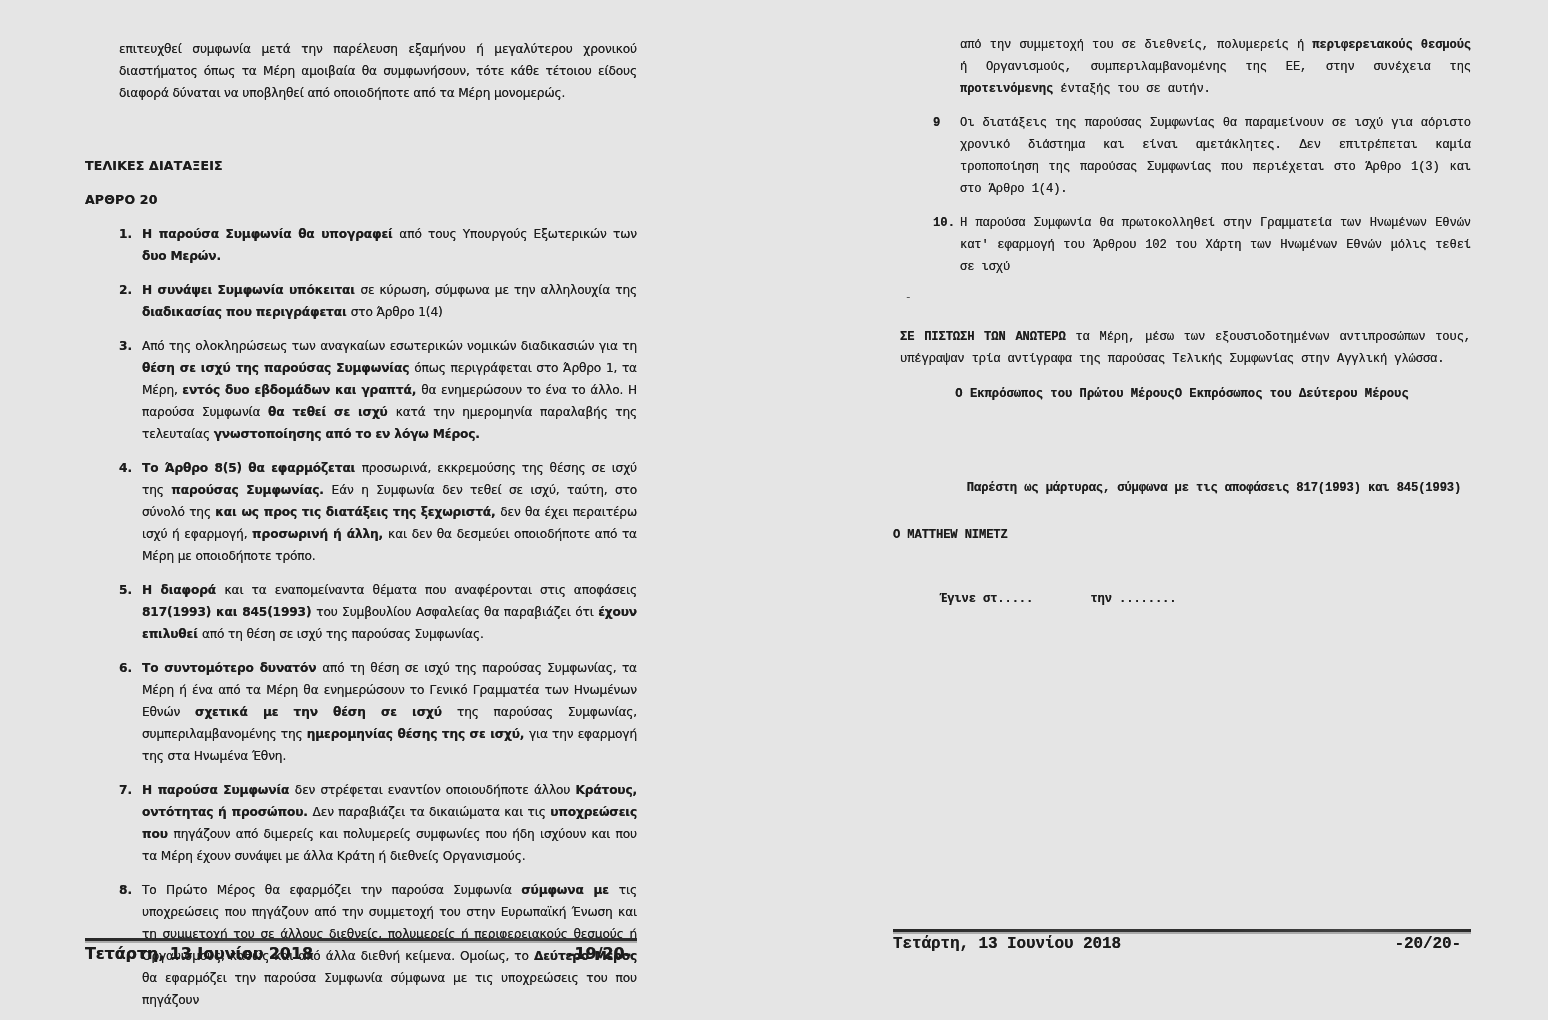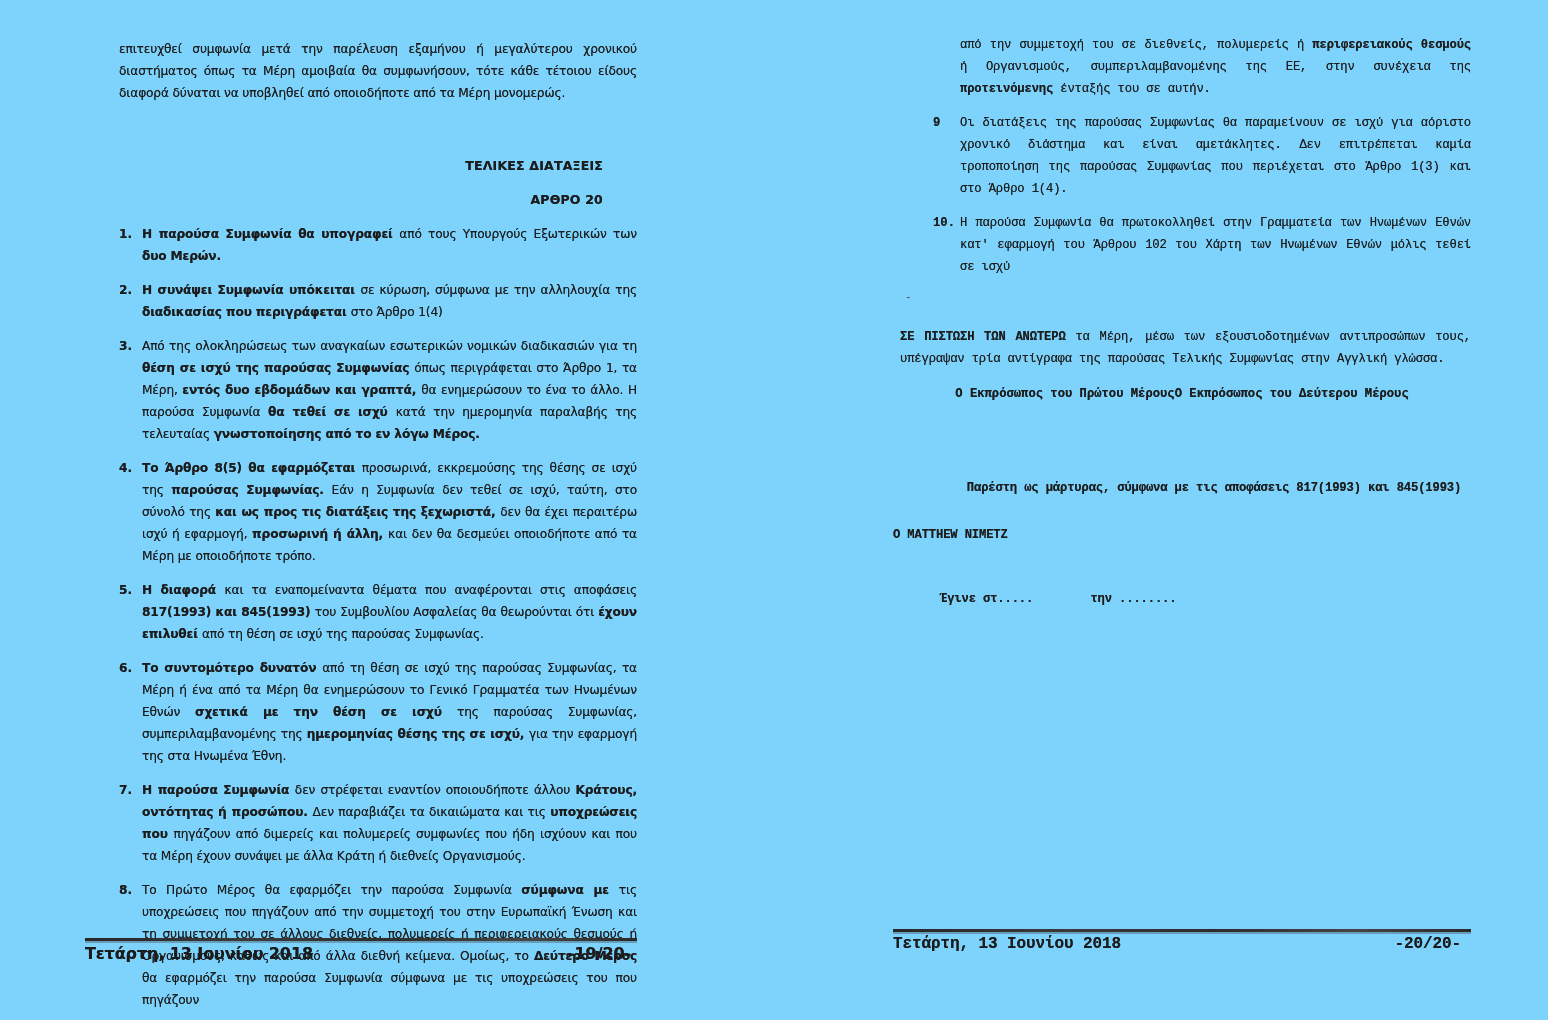--- a/index.html
+++ b/index.html
@@ -1,34 +1,34 @@
 <!DOCTYPE html>
 <html><head>
 <meta charset="utf-8">
 <style>
   html,body{margin:0;padding:0;background:#ffffff;}
   .canvas{
-    position:relative;width:1548px;height:1020px;background:#7dd3fc;overflow:hidden;
+    position:relative;width:1548px;height:1020px;background:#e5e5e5;overflow:hidden;
     font-family:"DejaVu Sans",sans-serif;color:#1c1c1c;
   }
   .page{position:absolute;}
   .page-left{left:85px;top:30px;width:552px;height:952px;}
   .page-right{left:893px;top:24px;width:578px;height:952px;font-family:Liberation Mono, monospace;}
 
   .txt{
     font-size:12.2px;line-height:22px;text-align:justify;letter-spacing:-0.15px;
     text-shadow:0 0 0.6px rgba(25,25,25,0.7);
     margin:0;
   }
   .b{font-weight:bold;}
 
   .content-left{padding-left:34px;}
 
   .heading{
-    font-size:12.5px;font-weight:bold;text-align:right;letter-spacing:0.2px;
+    font-size:12.5px;font-weight:bold;text-align:left;letter-spacing:0.2px;
     text-shadow:0 0 0.6px rgba(25,25,25,0.8);margin:0;
     transform:translateX(-34px);
   }
   .section-heading{margin-top:54px;}
   .article-heading{margin-top:19px;}
 
   .items{margin:0;padding:0;list-style:none;}
   .items-left{margin-top:16px;}
   .item{display:flex;margin-top:12px;}
   .num{flex:none;width:16px;font-weight:bold;font-size:12.2px;line-height:22px;
@@ -91,21 +91,21 @@
           <div class="item">
             <span class="num">3.</span>
             <p class="txt itext"><span>Από της ολοκληρώσεως των αναγκαίων εσωτερικών νομικών διαδικασιών για τη </span><span class="b">θέση σε ισχύ της παρούσας Συμφωνίας </span><span>όπως περιγράφεται στο Άρθρο 1, τα Μέρη, </span><span class="b">εντός δυο εβδομάδων και γραπτά, </span><span>θα ενημερώσουν το ένα το άλλο. Η παρούσα Συμφωνία </span><span class="b">θα τεθεί σε ισχύ </span><span>κατά την ημερομηνία παραλαβής της τελευταίας </span><span class="b">γνωστοποίησης από το εν λόγω Μέρος.</span></p>
           </div>
           <div class="item">
             <span class="num">4.</span>
             <p class="txt itext"><span class="b">Το Άρθρο 8(5) θα εφαρμόζεται </span><span>προσωρινά, εκκρεμούσης της θέσης σε ισχύ της </span><span class="b">παρούσας Συμφωνίας. </span><span>Εάν η Συμφωνία δεν τεθεί σε ισχύ, ταύτη, στο σύνολό της </span><span class="b">και ως προς τις διατάξεις της ξεχωριστά, </span><span>δεν θα έχει περαιτέρω ισχύ ή εφαρμογή, </span><span class="b">προσωρινή ή άλλη, </span><span>και δεν θα δεσμεύει οποιοδήποτε από  τα Μέρη με οποιοδήποτε τρόπο.</span></p>
           </div>
           <div class="item">
             <span class="num">5.</span>
-            <p class="txt itext"><span class="b">Η διαφορά </span><span>και τα εναπομείναντα θέματα που αναφέρονται στις αποφάσεις </span><span class="b">817(1993) και 845(1993) </span><span>του Συμβουλίου Ασφαλείας θα θεωρούνται ότι </span><span class="b">έχουν επιλυθεί </span><span>από τη  θέση σε ισχύ της παρούσας Συμφωνίας.</span></p>
+            <p class="txt itext"><span class="b">Η διαφορά </span><span>και τα εναπομείναντα θέματα που αναφέρονται στις αποφάσεις </span><span class="b">817(1993) και 845(1993) </span><span>του Συμβουλίου Ασφαλείας θα παραβιάζει ότι </span><span class="b">έχουν επιλυθεί </span><span>από τη  θέση σε ισχύ της παρούσας Συμφωνίας.</span></p>
           </div>
           <div class="item">
             <span class="num">6.</span>
             <p class="txt itext"><span class="b">Το συντομότερο δυνατόν </span><span>από τη θέση  σε ισχύ της παρούσας Συμφωνίας, τα Μέρη ή ένα από τα Μέρη θα ενημερώσουν το Γενικό Γραμματέα των Ηνωμένων Εθνών </span><span class="b">σχετικά με την θέση σε ισχύ </span><span>της  παρούσας Συμφωνίας, συμπεριλαμβανομένης της </span><span class="b">ημερομηνίας θέσης της σε ισχύ, </span><span>για την εφαρμογή της στα Ηνωμένα Έθνη.</span></p>
           </div>
           <div class="item">
             <span class="num">7.</span>
             <p class="txt itext"><span class="b">Η παρούσα Συμφωνία </span><span>δεν στρέφεται εναντίον οποιουδήποτε άλλου </span><span class="b">Κράτους, οντότητας ή προσώπου. </span><span>Δεν παραβιάζει τα δικαιώματα και τις </span><span class="b">υποχρεώσεις που </span><span>πηγάζουν από διμερείς και πολυμερείς συμφωνίες που ήδη ισχύουν και που τα Μέρη έχουν συνάψει με άλλα Κράτη ή διεθνείς Οργανισμούς.</span></p>
           </div>
           <div class="item">

